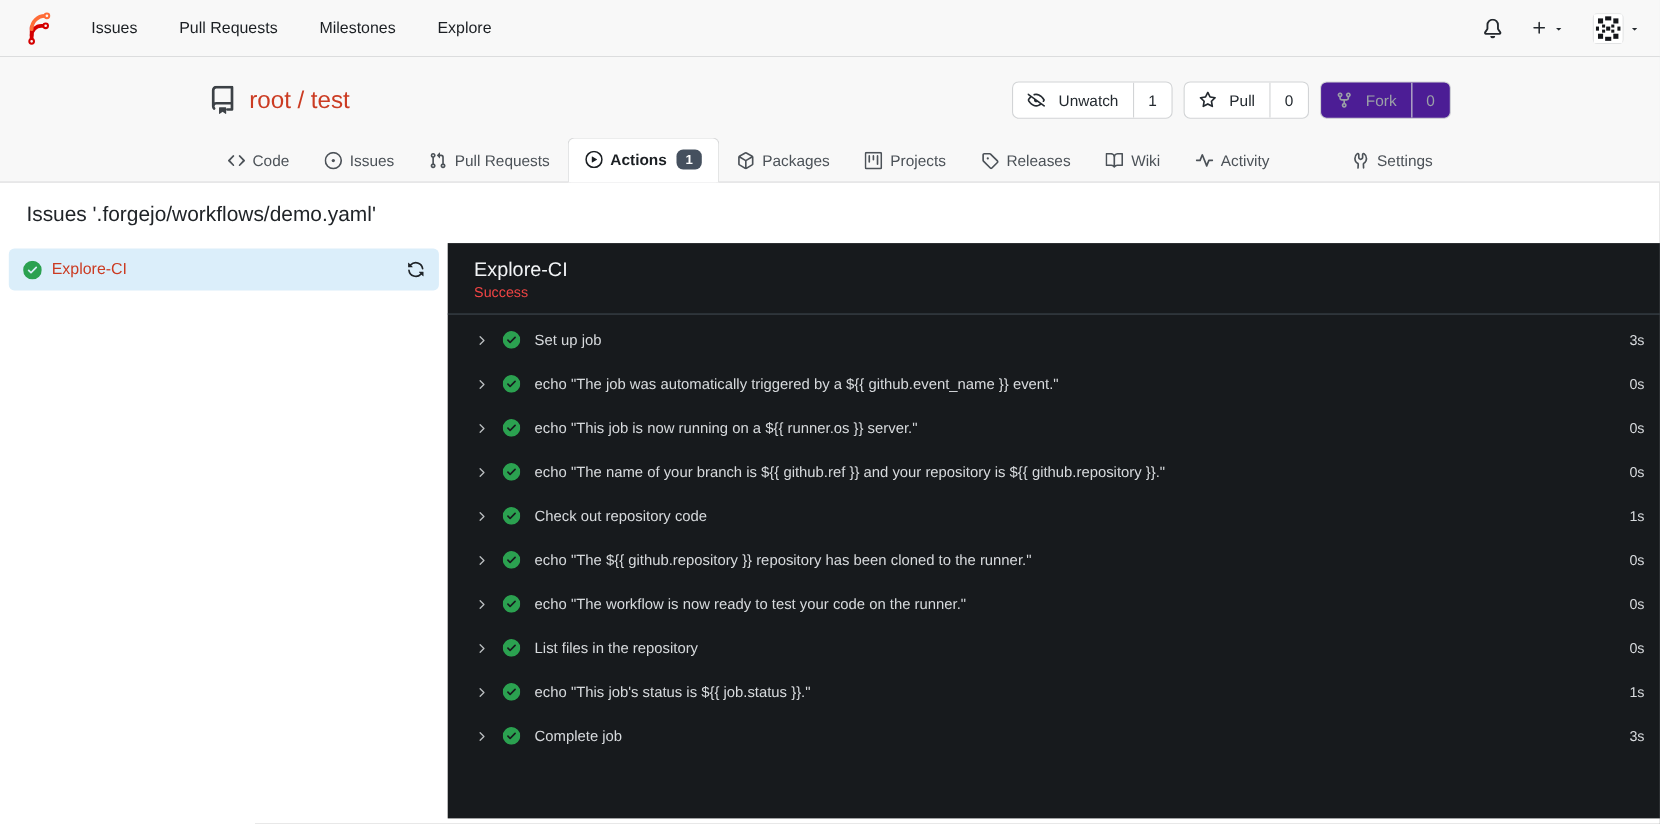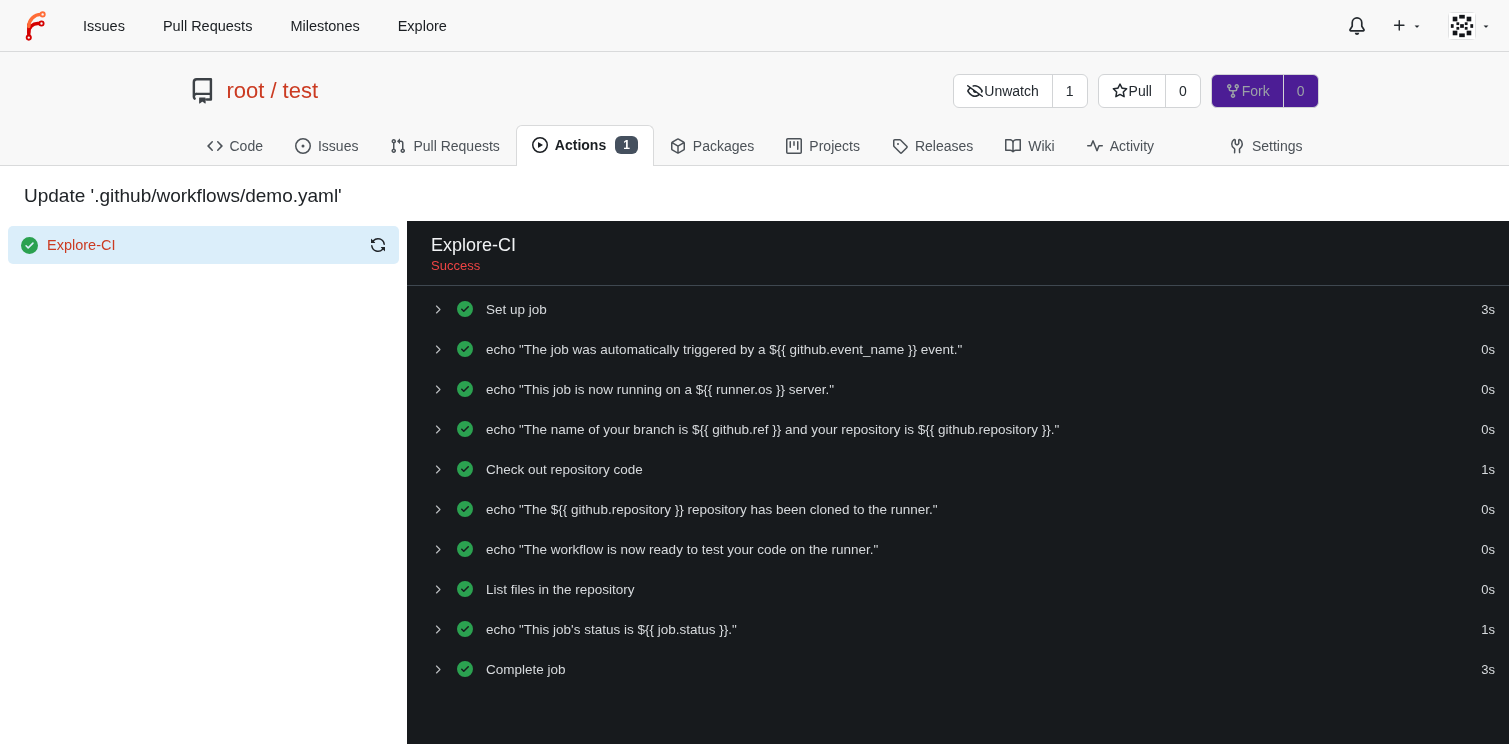--- a/index.html
+++ b/index.html
@@ -34,21 +34,21 @@
   .repo-icon { color:#3c4146; margin-right:10px; }
   .repo-name { font-size:22px; color:#cb3b22; }
   .repo-name a { color:#cb3b22; text-decoration:none; cursor:pointer; }
   .repo-name .sep { color:#cb3b22; margin:0 6px; }
   .repo-actions { margin-left:auto; display:flex; gap:10px; }
   .btn-group {
     display:flex; align-items:stretch; height:34px; background:#fff;
     border:1px solid #d2d4d6; border-radius:6px; overflow:hidden;
     font-size:14px; font-weight:500; color:#242a30;
   }
-  .btn-main { display:flex; align-items:center; gap:1px; padding:0 13px; cursor:pointer; }
+  .btn-main { display:flex; align-items:center; gap:12px; padding:0 13px; cursor:pointer; }
   .btn-count { display:flex; align-items:center; padding:0 13px; border-left:1px solid #d2d4d6; cursor:pointer; }
   .btn-group.disabled { background:#4c1d95; color:#9ba1a7; }
   .btn-group.disabled .btn-main, .btn-group.disabled .btn-count { cursor:default; }
 
   
   .tab-bar { display:flex; align-items:flex-end; margin-top:16px; }
   .tab {
     display:flex; align-items:center; gap:7px; padding:10px 15px 11px;
     font-size:14px; color:#4c5258; cursor:pointer; border:1px solid transparent;
     border-bottom:none; margin-bottom:0;justify-content:space-between;
@@ -254,21 +254,21 @@
         <svg width="16" height="16" viewBox="0 0 16 16" fill="currentColor">
             <path d="M5.433 2.304A4.494 4.494 0 0 0 3.5 6c0 1.598.832 3.002 2.09 3.802.518.328.929.923.902 1.64v.008l-.164 3.337a.75.75 0 1 1-1.498-.073l.163-3.33c.002-.085-.05-.216-.207-.316A5.996 5.996 0 0 1 2 6a5.994 5.994 0 0 1 2.567-4.92 1.482 1.482 0 0 1 1.673-.04c.462.296.76.827.76 1.423v2.82c0 .082.041.16.11.206l.75.51a.25.25 0 0 0 .28 0l.75-.51A.249.249 0 0 0 9 5.282V2.463c0-.596.298-1.127.76-1.423a1.482 1.482 0 0 1 1.673.04A5.994 5.994 0 0 1 14 6c0 2.045-1.024 3.85-2.585 4.932-.147.102-.209.225-.206.307l.164 3.343a.75.75 0 0 1-1.498.074l-.164-3.345c-.027-.712.377-1.314.895-1.65A4.496 4.496 0 0 0 12.5 6a4.494 4.494 0 0 0-1.933-3.696c-.024.017-.067.067-.067.159v2.82a1.75 1.75 0 0 1-.767 1.448l-.75.51a1.75 1.75 0 0 1-1.966 0l-.75-.51A1.75 1.75 0 0 1 5.5 5.282v-2.82c0-.09-.042-.141-.067-.158Z"></path>
           </svg>
         <span>Settings</span>
       </span>
     </div>
   </div>
 </div>
 
 <main>
-  <h2 class="page-title">Update '.github/workflows/demo.yaml'</h2>
+  <h2 class="page-title">Issues '.forgejo/workflows/demo.yaml'</h2>
 
   <div class="run-view">
     <aside class="jobs-sidebar">
       <div class="job-item">
         <svg class="green" width="17" height="17" viewBox="0 0 16 16" fill="currentColor">
             <path d="M0 8a8 8 0 1 1 16 0A8 8 0 0 1 0 8Zm11.78-1.72a.75.75 0 0 0-1.06-1.06L6.75 9.19 5.28 7.72a.75.75 0 0 0-1.06 1.06l2 2a.75.75 0 0 0 1.06 0Z"></path>
           </svg>
         <span class="job-name">Explore-CI</span>
         <span class="job-refresh">
           <svg width="16" height="16" viewBox="0 0 16 16" fill="currentColor">

